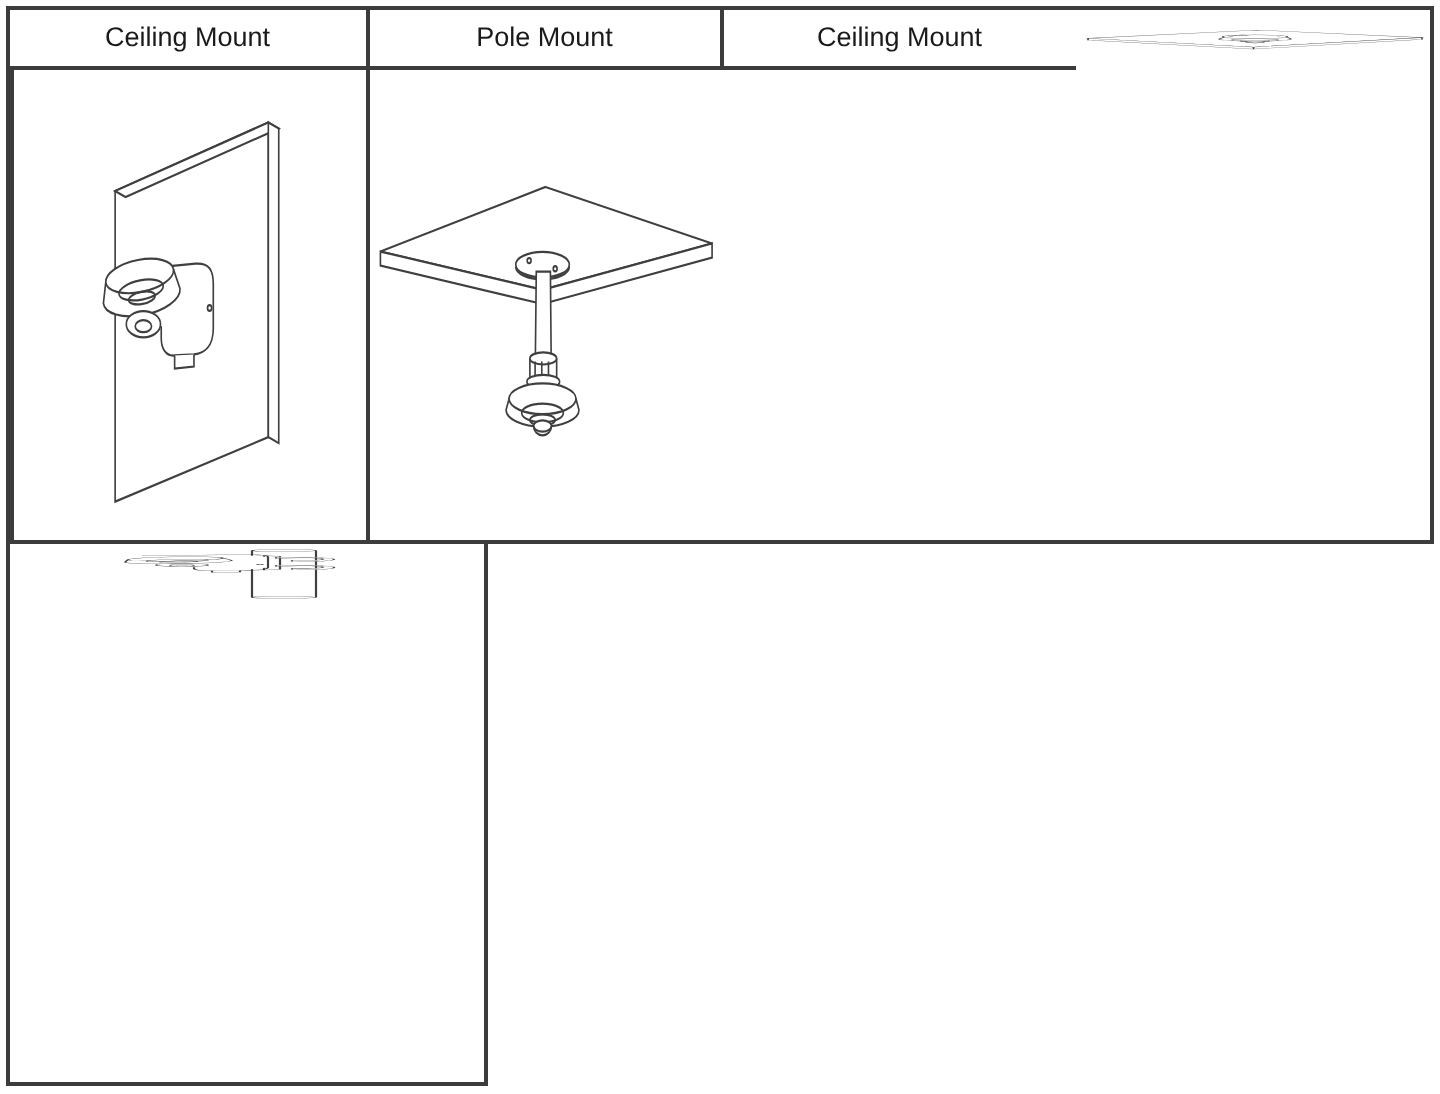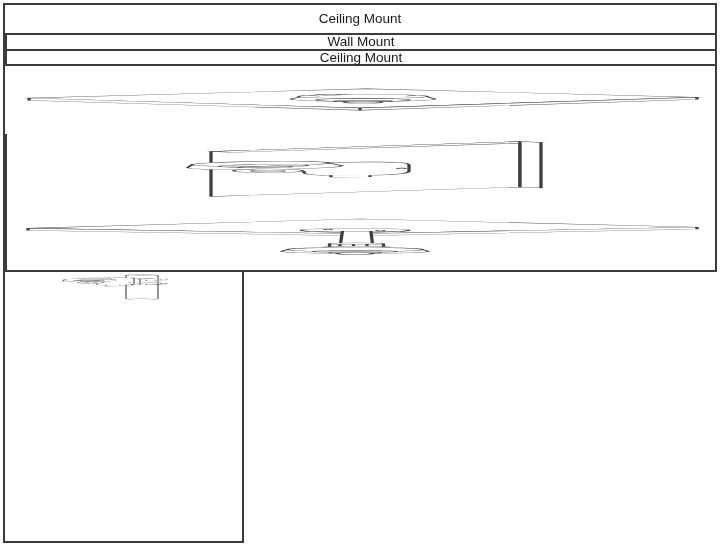--- a/index.html
+++ b/index.html
@@ -9,21 +9,21 @@
   }
   *{margin:0;padding:0;box-sizing:border-box;}
   html,body{background:#ffffff;}
   .sheet{
     position:relative;width:720px;height:547px;background:#ffffff;
     font-family:"Liberation Sans", sans-serif;color:var(--tx);
   }
   .tbl-top{
     position:absolute;left:3px;top:3px;width:714px;height:269px;
     border:2px solid var(--bd);
-    display:grid;grid-template-columns:1fr;grid-template-rows:30px 1fr;
+    display:grid;grid-template-columns:1fr 1fr 1fr 1fr;grid-template-rows:30px 1fr;
   }
   .tbl-top > div{border-left:2px solid var(--bd);}
   .tbl-top > div:nth-child(3n+1){border-left:none;}
   .tbl-bottom{
     position:absolute;left:3px;top:272px;width:241px;height:271px;
     border:2px solid var(--bd);border-top:none;
     display:grid;grid-template-rows:29px 1fr;
   }
   .hcell{
     display:flex;align-items:center;justify-content:center;
@@ -37,21 +37,21 @@
 </head>
 <body>
 
 <div class="sheet">
 
   <div class="tbl-top">
     <div class="hcell">
       <span>Ceiling Mount</span>
     </div>
     <div class="hcell">
-      <span>Wall Mount</span>
+      <span>Pole Mount</span>
     </div>
     <div class="hcell">
       <span>Ceiling Mount</span>
     </div>
 
     <div class="dcell">
       <svg viewBox="0 0 236 233" preserveAspectRatio="none">
         <g class="draw">
           <polygon fill="#fff" points="120,78 230,107 118,144 8,110"></polygon>
           <path fill="#fff" d="M8 110 L8 117.5 L118 151.5 L230 114.5 L230 107 L118 144 Z"></path>

